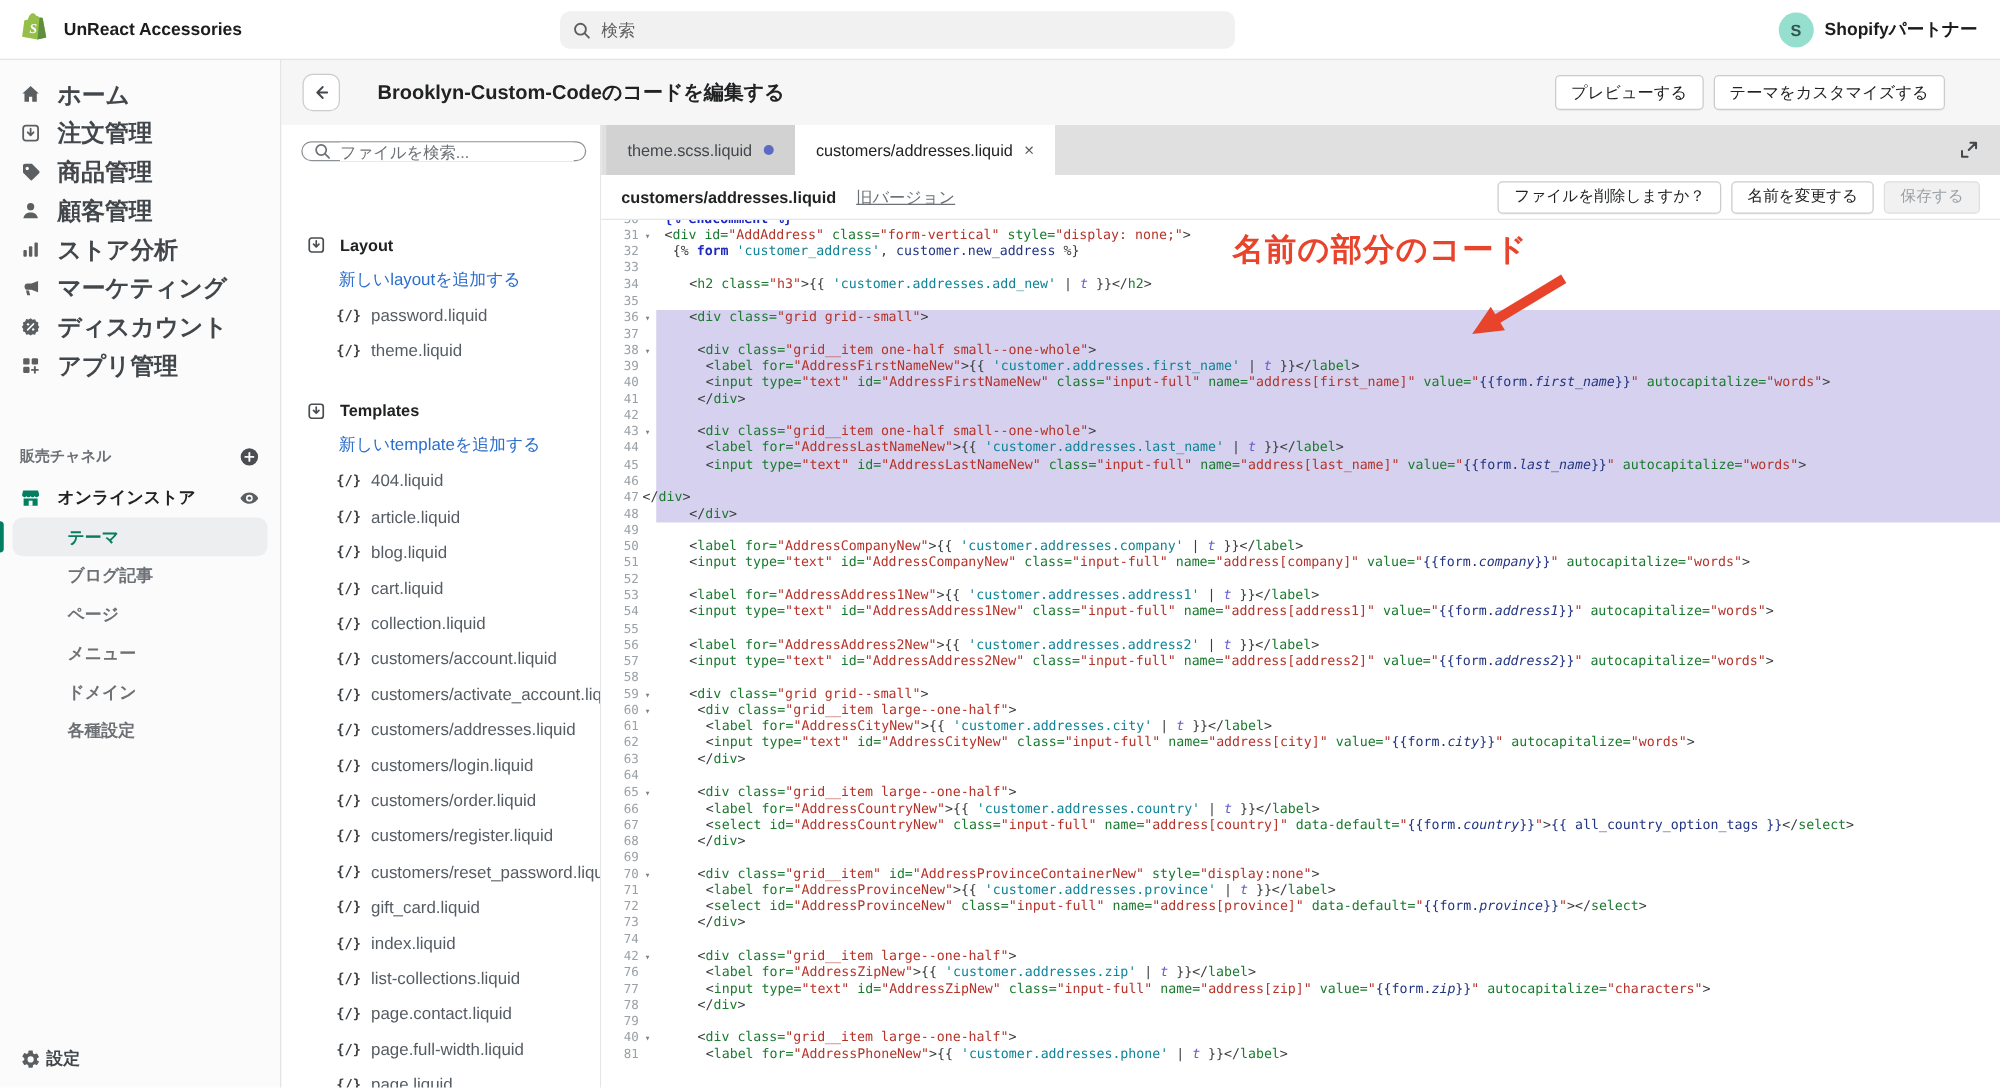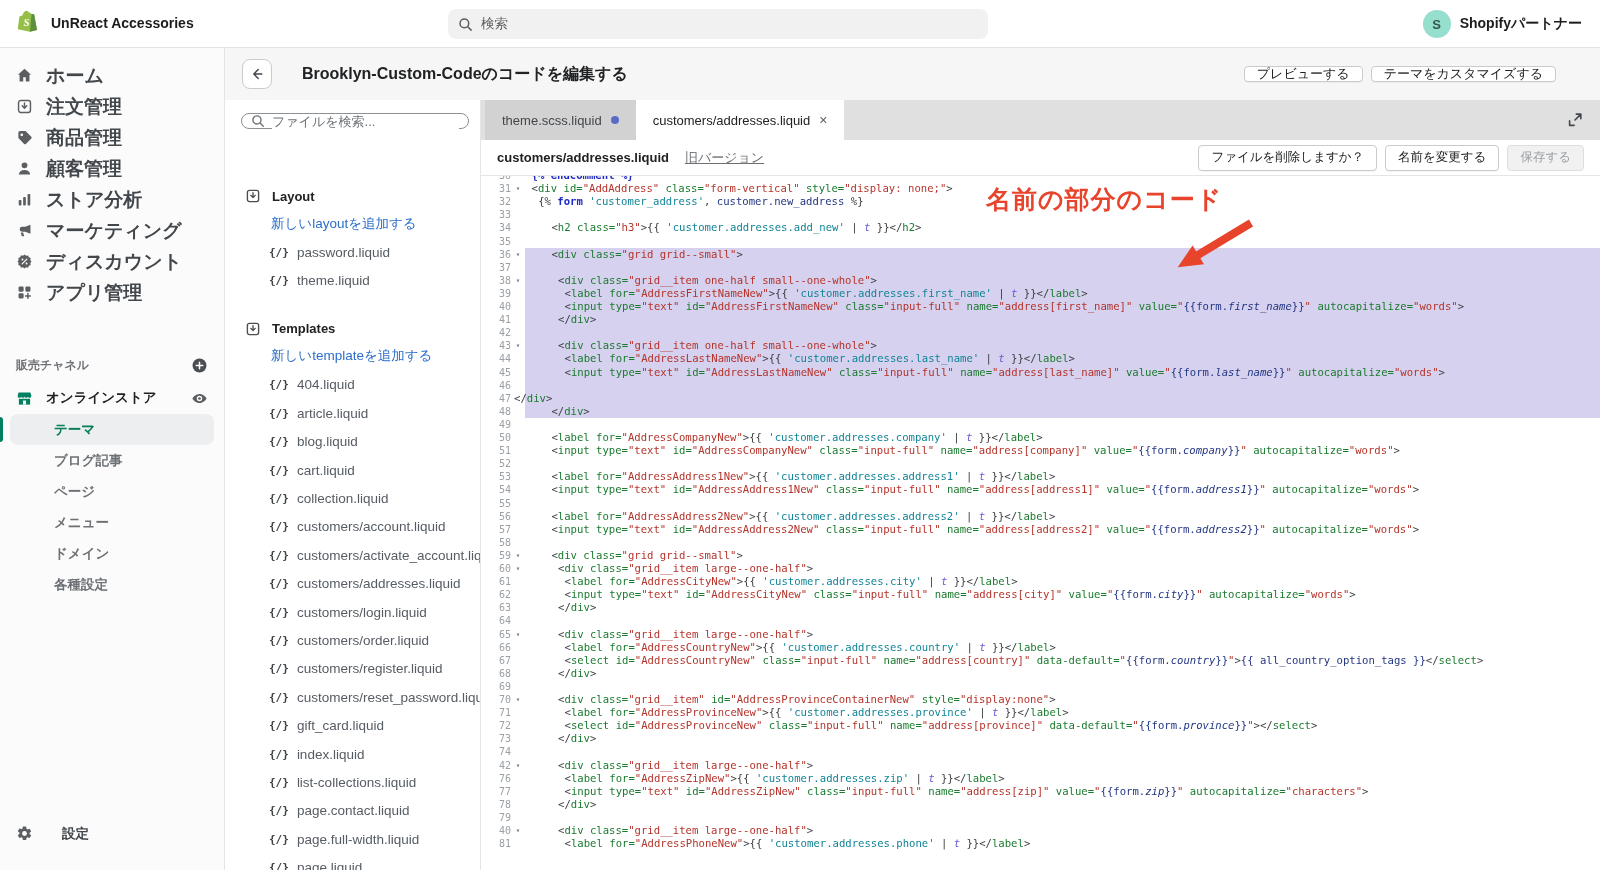--- a/index.html
+++ b/index.html
@@ -9,21 +9,21 @@
   svg{display:block}
 
   
   .topbar{position:absolute;left:0;top:0;width:1600px;height:48px;background:#fff;
     border-bottom:1px solid #e3e4e6;z-index:30}
   .brand{position:absolute;left:16px;top:9px;display:flex;align-items:center;gap:10px}
   .brand .name{font-size:14px;font-weight:700;color:#1a1c1d}
   .top-search{position:absolute;left:448px;top:9px;width:540px;height:30px;background:#f1f1f1;
     border-radius:8px;display:flex;align-items:center;padding:0 10px;gap:8px}
   .top-search input{border:none;background:transparent;outline:none;font-size:13.5px;color:#be185d;width:100%;
-    font-family:Liberation Serif, serif}
+    font-family:Liberation Sans, sans-serif}
   .top-search input::placeholder{color:#5c5f62}
   .account{position:absolute;right:18px;top:10px;display:flex;align-items:center;gap:9px}
   .avatar{width:28px;height:28px;border-radius:50%;background:#96decd;display:flex;align-items:center;
     justify-content:center;font-size:13px;font-weight:600;color:#33564e}
   .account .acc-name{font-size:14px;font-weight:700;color:#1a1c1d}
 
   
   .sidebar{position:absolute;left:0;top:48px;width:225px;bottom:0;background:#fbfbfb;
     border-right:1px solid #e3e4e6;padding-top:12px;z-index:20}
   .nav-item{height:31px;display:flex;align-items:center;gap:13px;padding:0 16px;
@@ -34,31 +34,31 @@
     font-size:12px;font-weight:600;color:#6d7175}
   .sales-header .pc{width:17px;height:17px}
   .store-row{height:32px;display:flex;align-items:center;gap:13px;padding:0 16px;
     font-size:13.5px;font-weight:700;color:#202223}
   .store-row .eye{margin-left:auto;width:17px;height:17px}
   .sub-item{position:relative;height:31px;display:flex;align-items:center;padding-left:54px;
     font-size:13.5px;font-weight:600;color:#6d7175;margin:0 10px 0 0}
   .sub-item.active{background:#edeeef;border-radius:8px;margin-left:10px;padding-left:44px;color:#077d5b}
   .active-bar{position:absolute;left:-10px;top:3px;width:3px;height:25px;background:#008060;
     border-radius:0 3px 3px 0}
-  .settings-row{position:absolute;left:0;right:0;bottom:14px;height:31px;display:flex;align-items:flex-start;
-    gap:29px;padding:0 16px;font-size:13.5px;font-weight:600;color:#42474c}
+  .settings-row{position:absolute;left:0;right:0;bottom:14px;height:31px;display:flex;align-items:flex-end;
+    gap:4px;padding:0 16px;font-size:13.5px;font-weight:600;color:#42474c}
 
   
   .page-header{position:absolute;left:225px;top:48px;right:0;height:52px;background:#f6f6f7;
     display:flex;align-items:center}
   .back-btn{width:30px;height:30px;margin-left:17px;background:#fff;border:1px solid #c9cccf;
     border-radius:8px;display:flex;align-items:center;justify-content:center}
   .page-title{margin-left:30px;font-size:16px;font-weight:700;color:#202223}
   .header-actions{margin-left:auto;margin-right:44px;display:flex;gap:8px}
-  .btn{height:16px;padding:0 12px;background:#fff;border:1px solid #c9cccf;border-radius:4px;
+  .btn{height:28px;padding:0 12px;background:#fff;border:1px solid #c9cccf;border-radius:4px;
     font-size:13px;color:#202223;display:flex;align-items:center;gap:7px;white-space:nowrap;
     box-shadow:0 1px 0 rgba(0,0,0,.04)}
 
   
   .file-panel{position:absolute;left:225px;top:100px;width:256px;bottom:0;background:#fff;
     border-right:1px solid #e4e5e7;overflow:hidden}
   .file-search{position:absolute;left:16px;top:13px;width:228px;height:16px;border:1px solid #8c9196;
     border-radius:8px;background:#fff;display:flex;align-items:center;padding:0 9px;gap:7px}
   .file-search input{border:none;outline:none;font-size:13px;width:100%;color:#202223;font-family:inherit}
   .file-search input::placeholder{color:#6d7175}

